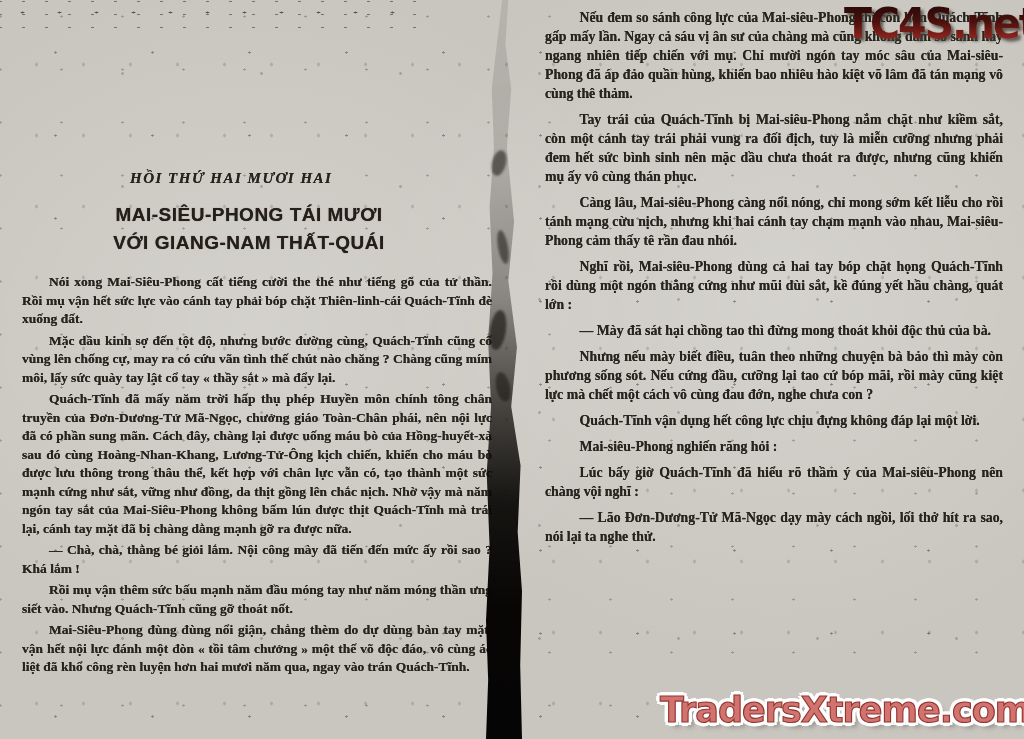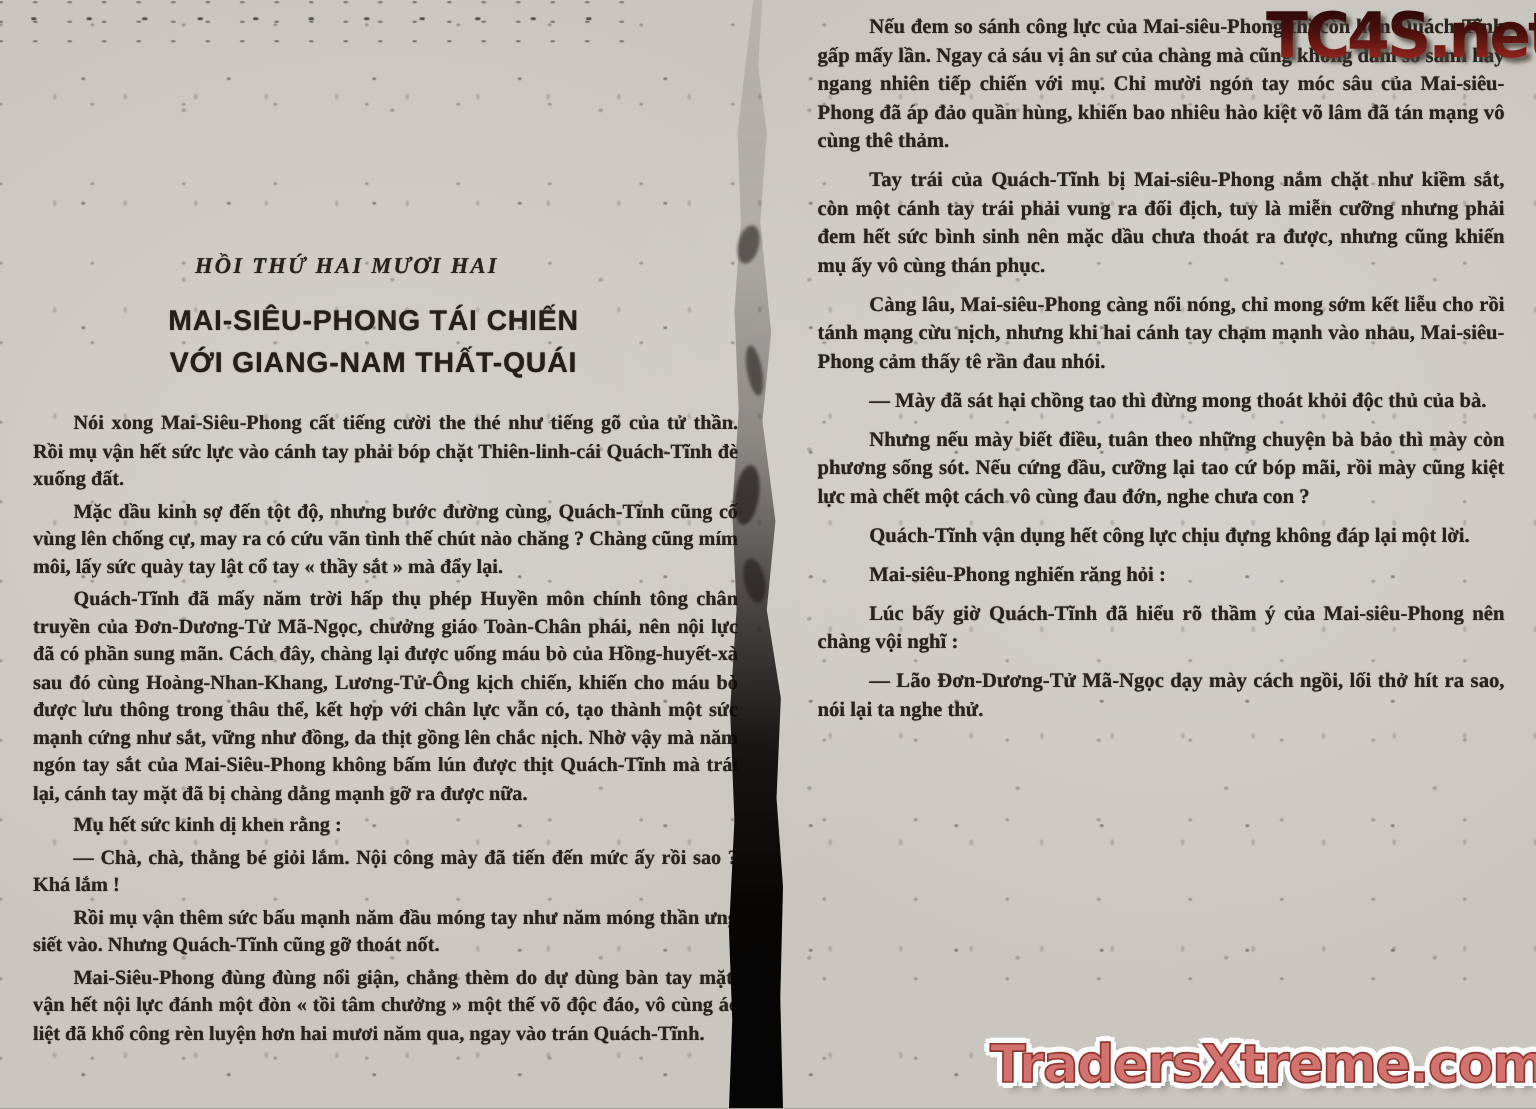--- a/index.html
+++ b/index.html
@@ -101,42 +101,42 @@
 <body>
 
 <div class="scan">
 
   <div class="noise"></div>
   <div class="top-speckles"></div>
 
   <div class="page left-col">
     <div class="chapter-heading">HỒI THỨ HAI MƯƠI HAI</div>
     <div class="book-title">
-      <div>MAI-SIÊU-PHONG TÁI CHIẾN</div>
+      <div>MAI-SIÊU-PHONG TÁI MƯƠI</div>
       <div>VỚI GIANG-NAM THẤT-QUÁI</div>
     </div>
     <p>Nói xong Mai-Siêu-Phong cất tiếng cười the thé như tiếng gõ của tử thần. Rồi mụ vận hết sức lực vào cánh tay phải bóp chặt Thiên-linh-cái Quách-Tĩnh đè xuống đất.</p>
     <p>Mặc dầu kinh sợ đến tột độ, nhưng bước đường cùng, Quách-Tĩnh cũng cố vùng lên chống cự, may ra có cứu vãn tình thế chút nào chăng ? Chàng cũng mím môi, lấy sức quày tay lật cổ tay « thầy sắt » mà đẩy lại.</p>
     <p>Quách-Tĩnh đã mấy năm trời hấp thụ phép Huyền môn chính tông chân truyền của Đơn-Dương-Tử Mã-Ngọc, chưởng giáo Toàn-Chân phái, nên nội lực đã có phần sung mãn. Cách đây, chàng lại được uống máu bò của Hồng-huyết-xà sau đó cùng Hoàng-Nhan-Khang, Lương-Tử-Ông kịch chiến, khiến cho máu bò được lưu thông trong thâu thể, kết hợp với chân lực vẫn có, tạo thành một sức mạnh cứng như sắt, vững như đồng, da thịt gồng lên chắc nịch. Nhờ vậy mà năm ngón tay sắt của Mai-Siêu-Phong không bấm lún được thịt Quách-Tĩnh mà trái lại, cánh tay mặt đã bị chàng dằng mạnh gỡ ra được nữa.</p>
-    <p>Mụ hết sức kinh dị khen rằng :</p>
     <p>— Chà, chà, thằng bé giỏi lắm. Nội công mày đã tiến đến mức ấy rồi sao ? Khá lắm !</p>
     <p>Rồi mụ vận thêm sức bấu mạnh năm đầu móng tay như năm móng thần ưng siết vào. Nhưng Quách-Tĩnh cũng gỡ thoát nốt.</p>
     <p>Mai-Siêu-Phong đùng đùng nổi giận, chẳng thèm do dự dùng bàn tay mặt, vận hết nội lực đánh một đòn « tồi tâm chưởng » một thế võ độc đáo, vô cùng ác liệt đã khổ công rèn luyện hơn hai mươi năm qua, ngay vào trán Quách-Tĩnh.</p>
   </div>
 
   <div class="gutter"></div>
   <div class="blob b1"></div>
   <div class="blob b2"></div>
   <div class="blob b3"></div>
   <div class="blob b4"></div>
 
   <div class="page right-col">
     <p>Nếu đem so sánh công lực của Mai-siêu-Phong thì còn hơn Quách-Tĩnh gấp mấy lần. Ngay cả sáu vị ân sư của chàng mà cũng không dám so sánh hay ngang nhiên tiếp chiến với mụ. Chỉ mười ngón tay móc sâu của Mai-siêu-Phong đã áp đảo quần hùng, khiến bao nhiêu hào kiệt võ lâm đã tán mạng vô cùng thê thảm.</p>
     <p>Tay trái của Quách-Tĩnh bị Mai-siêu-Phong nắm chặt như kiềm sắt, còn một cánh tay trái phải vung ra đối địch, tuy là miễn cưỡng nhưng phải đem hết sức bình sinh nên mặc dầu chưa thoát ra được, nhưng cũng khiến mụ ấy vô cùng thán phục.</p>
     <p>Càng lâu, Mai-siêu-Phong càng nổi nóng, chỉ mong sớm kết liễu cho rồi tánh mạng cừu nịch, nhưng khi hai cánh tay chạm mạnh vào nhau, Mai-siêu-Phong cảm thấy tê rần đau nhói.</p>
+    <p>Nghĩ rồi, Mai-siêu-Phong dùng cả hai tay bóp chặt họng Quách-Tĩnh rồi dùng một ngón thẳng cứng như mũi dùi sắt, kề đúng yết hầu chàng, quát lớn :</p>
     <p>— Mày đã sát hại chồng tao thì đừng mong thoát khỏi độc thủ của bà.</p>
     <p>Nhưng nếu mày biết điều, tuân theo những chuyện bà bảo thì mày còn phương sống sót. Nếu cứng đầu, cưỡng lại tao cứ bóp mãi, rồi mày cũng kiệt lực mà chết một cách vô cùng đau đớn, nghe chưa con ?</p>
     <p>Quách-Tĩnh vận dụng hết công lực chịu đựng không đáp lại một lời.</p>
     <p>Mai-siêu-Phong nghiến răng hỏi :</p>
     <p>Lúc bấy giờ Quách-Tĩnh đã hiểu rõ thầm ý của Mai-siêu-Phong nên chàng vội nghĩ :</p>
     <p>— Lão Đơn-Dương-Tử Mã-Ngọc dạy mày cách ngồi, lối thở hít ra sao, nói lại ta nghe thử.</p>
   </div>
 
   <div class="wm wm-tc4s">TC4S.net</div>
   <div class="wm wm-traders">TradersXtreme.com</div>

